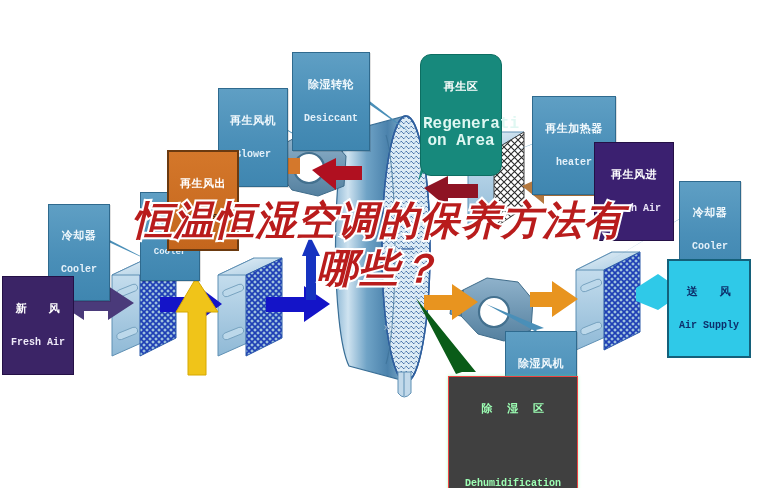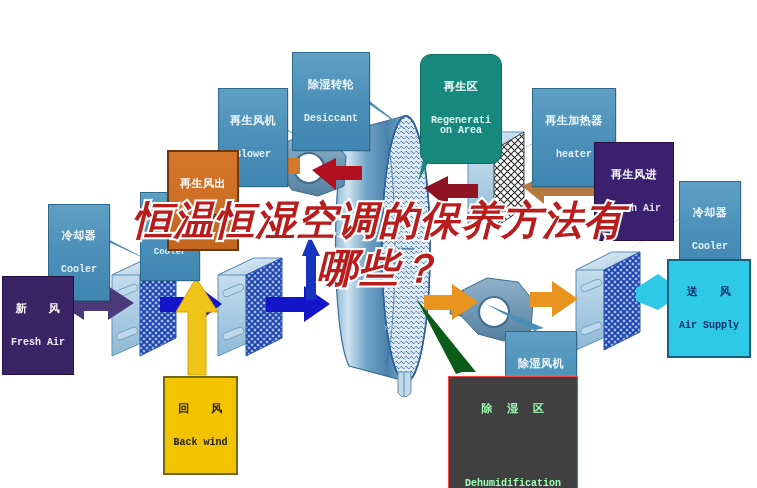--- a/index.html
+++ b/index.html
@@ -254,48 +254,44 @@
     <span class="en" style="font-size:10px;">Cooler</span>
   </div>
 
   <div class="lbl blue" style="left:140px;top:192px;width:60px;padding:2px 2px;font-size:10px;z-index:20;">
     <span class="cn">冷却器</span>
     <span class="en" style="font-size:9px;">Cooler</span>
   </div>
 
   <div class="lbl teal" style="left:420px;top:54px;width:82px;padding:3px 2px;font-size:11px;border-radius:11px;">
     <span class="cn">再生区</span>
-    <span class="en" style="font-size:10px;">Regenerati
+    <span class="en" style="font-size:16px;">Regenerati
 on Area</span>
   </div>
 
-  <div class="lbl blue" style="left:532px;top:88px;width:84px;padding:3px 10px;font-size:11px;">
+  <div class="lbl blue" style="left:532px;top:96px;width:84px;padding:3px 10px;font-size:11px;">
     <span class="cn">再生加热器</span>
     <span class="en" style="font-size:10px;">heater</span>
   </div>
 
   <div class="lbl purple" style="left:594px;top:142px;width:80px;padding:3px 1px;font-size:11px;">
     <span class="cn">再生风进</span>
     <span class="en" style="font-size:10px;">Fresh Air</span>
   </div>
 
   <div class="lbl blue" style="left:679px;top:181px;width:62px;padding:2px 2px;font-size:11px;">
     <span class="cn">冷却器</span>
     <span class="en" style="font-size:10px;">Cooler</span>
   </div>
 
   <div class="lbl purple2" style="left:2px;top:276px;width:72px;padding:3px 2px;font-size:11px;">
     <span class="cn">新      风</span>
     <span class="en" style="font-size:10px;">Fresh Air</span>
   </div>
 
-  <div class="lbl yellow" style="left:163px;top:376px;width:75px;padding:2px 2px;font-size:11px;">
-    <span class="cn">回      风</span>
-    <span class="en" style="font-size:10px;">Back wind</span>
-  </div>
 
   <div class="lbl blue" style="left:505px;top:331px;width:72px;padding:3px 2px;font-size:11px;">
     <span class="cn">除湿风机</span>
     <span class="en" style="font-size:10px;">Blower</span>
   </div>
 
   <div class="lbl green" style="left:448px;top:376px;width:130px;padding:3px 2px;font-size:11px;">
     <span class="cn">除    湿    区</span>
     <span class="en" style="font-size:10px;">Dehumidification
 District</span>

